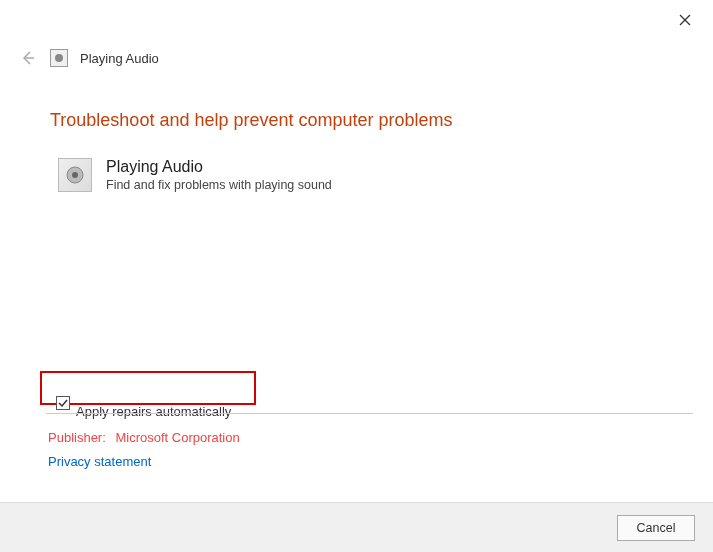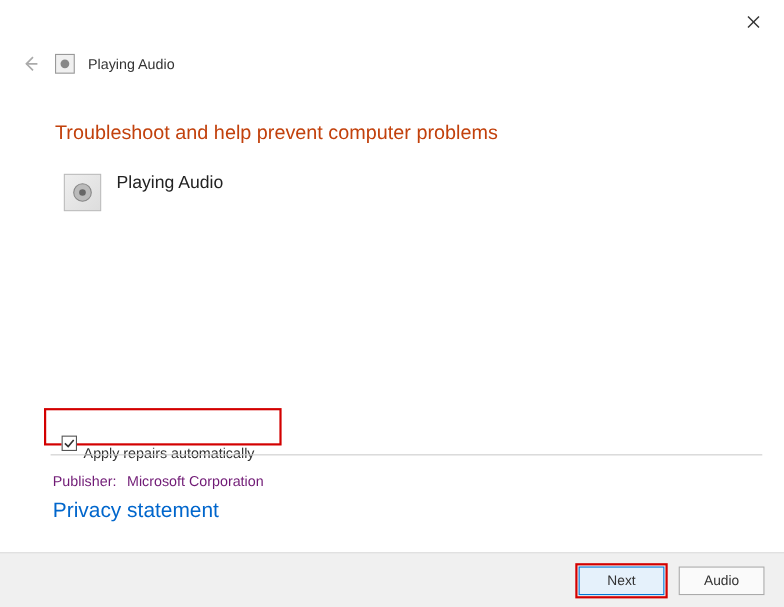--- a/index.html
+++ b/index.html
@@ -133,29 +133,29 @@
       left: 46px;
       right: 20px;
       height: 1px;
       background: #ccc;
     }
     .publisher-row {
       position: absolute;
       top: 430px;
       left: 48px;
       font-size: 13px;
-      color: #701a75;
+      color: #ef4444;
     }
     .publisher-label { margin-right: 6px; }
     .privacy-link {
       position: absolute;
       top: 454px;
       left: 48px;
       color: #0066cc;
-      font-size: 19px;
+      font-size: 13px;
       cursor: pointer;
     }
     .footer {
       position: absolute;
       bottom: 0;
       left: 0;
       right: 0;
       height: 50px;
       background: #f0f0f0;
       border-top: 1px solid #ddd;
@@ -215,20 +215,21 @@
 
 <div class="content-block">
   <div class="content-icon">
     <svg width="22" height="22" viewBox="0 0 22 22">
         <circle cx="11" cy="11" r="8" fill="#bbb" stroke="#888"></circle>
         <circle cx="11" cy="11" r="3" fill="#666"></circle>
       </svg>
   </div>
   <div class="content-text">
     <h2>Playing Audio</h2>
+    <p>Find and fix problems with playing sound</p>
   </div>
 </div>
 
 <div class="highlight-box"></div>
 <div class="checkbox-row">
   <div class="checkbox">
     <svg width="10" height="10" viewBox="0 0 10 10">
         <path d="M1 5 L4 8 L9 2" stroke="#333" stroke-width="1.5" fill="none"></path>
       </svg>
   </div>
@@ -238,17 +239,14 @@
 <div class="divider"></div>
 
 <div class="publisher-row">
   <span class="publisher-label">Publisher:</span>
   <span>Microsoft Corporation</span>
 </div>
 
 <div class="privacy-link">Privacy statement</div>
 
 <div class="footer">
-  <div class="highlight-next">
-    <button class="btn btn-primary">Next</button>
-  </div>
-  <button class="btn">Audio</button>
+  <button class="btn">Cancel</button>
 </div>
 
 </body></html>

